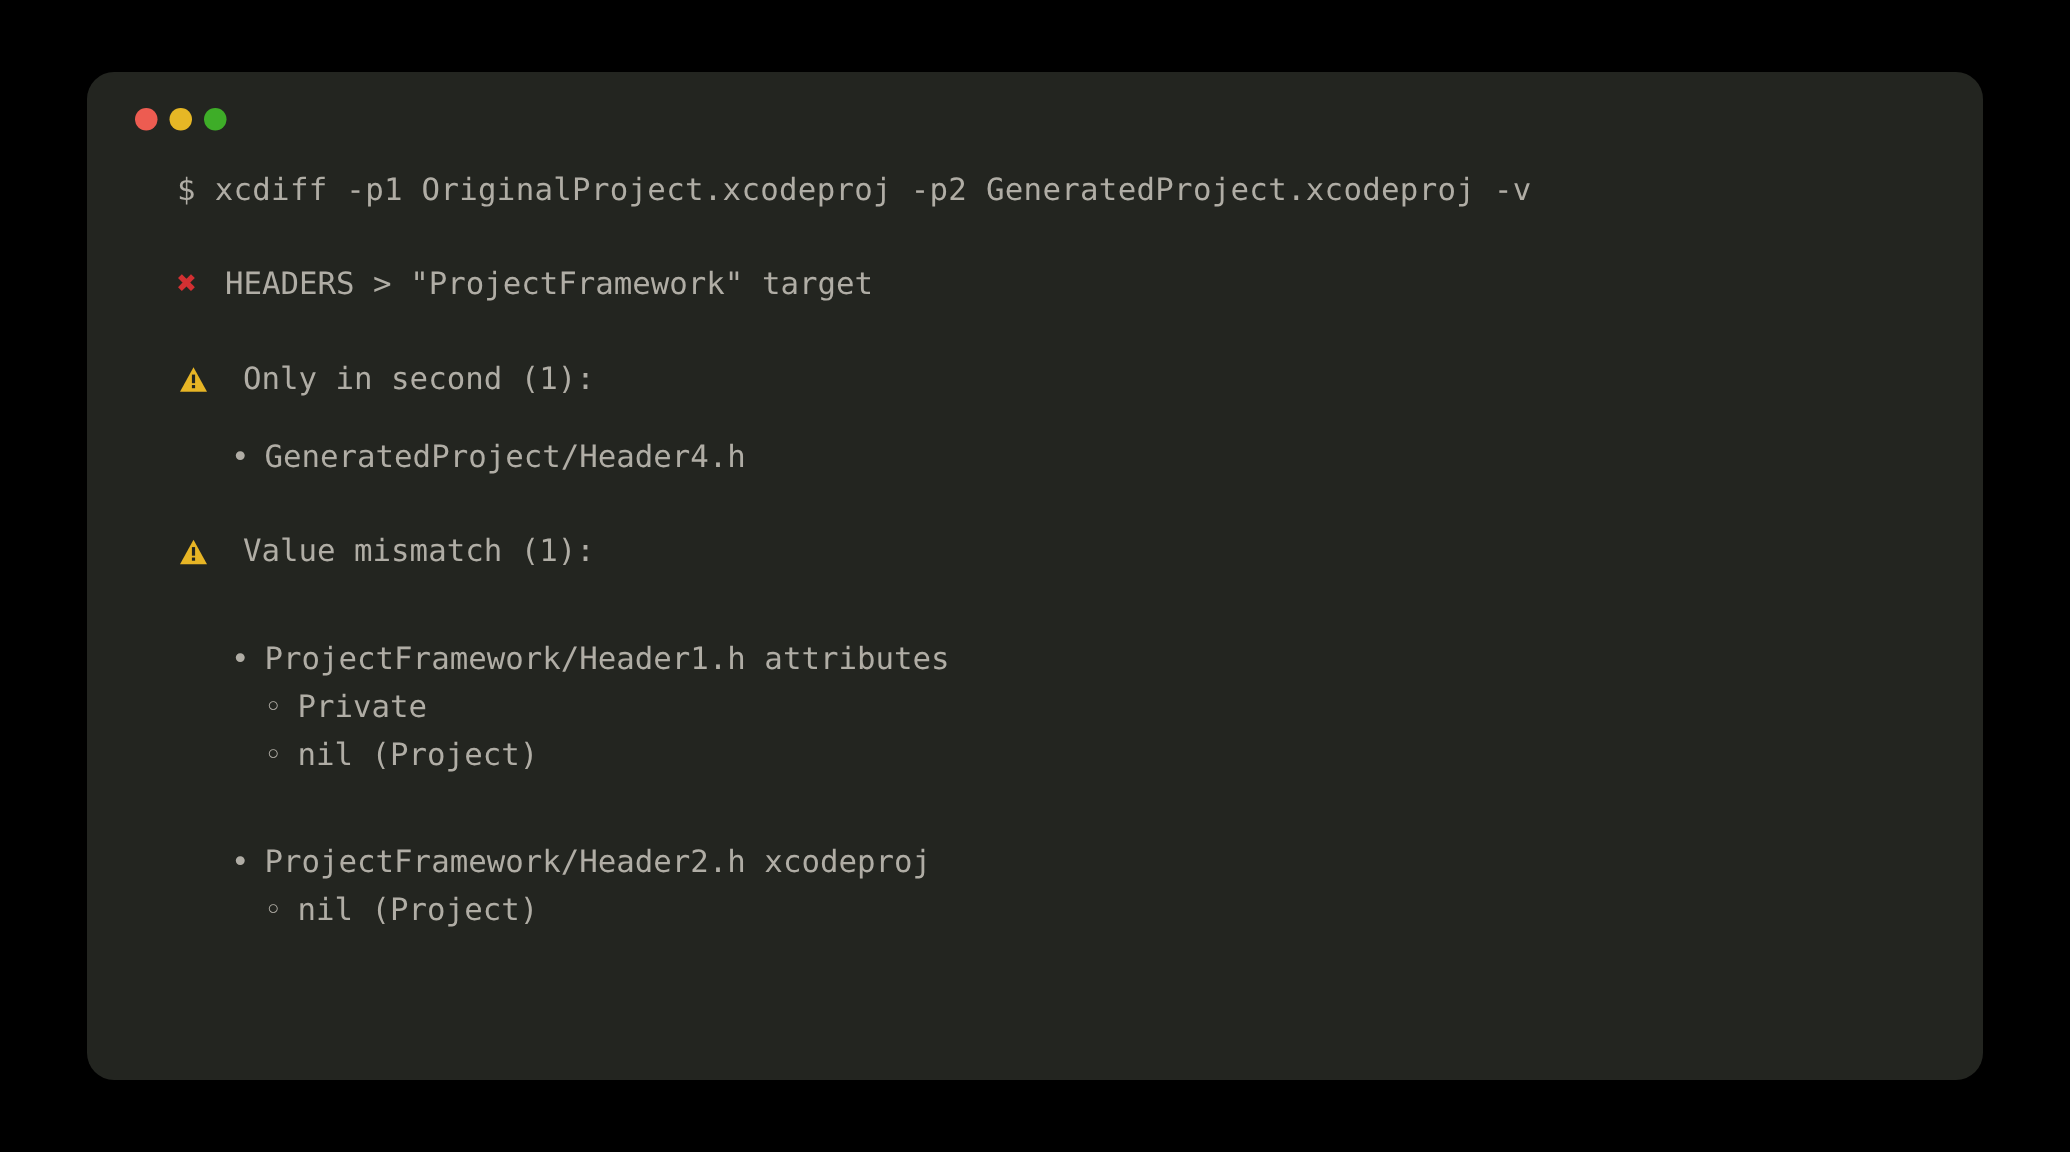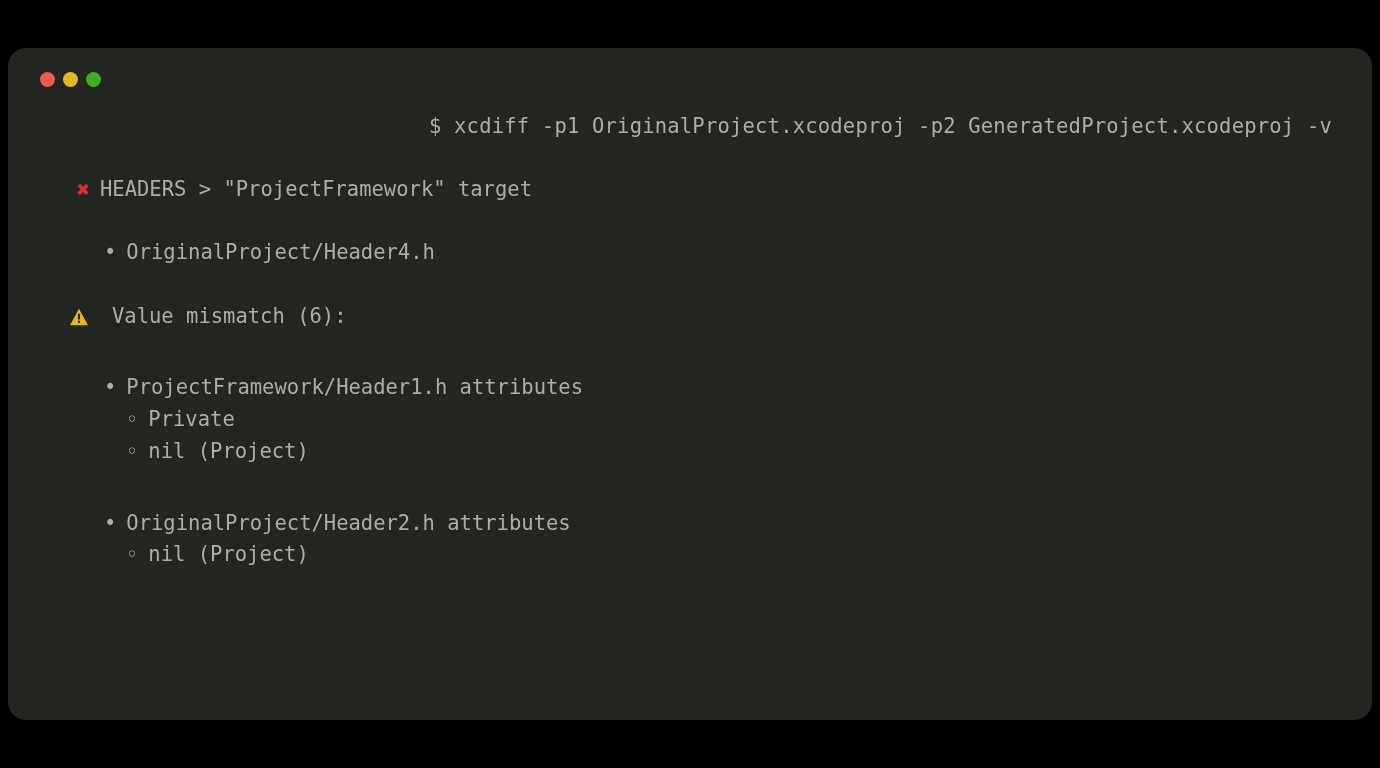--- a/index.html
+++ b/index.html
@@ -12,27 +12,26 @@
       width: 1380px;
       height: 768px;
       display: flex;
       align-items: center;
       justify-content: center;
       font-family: "SF Mono", "Menlo", "Monaco", "Consolas", monospace;
     }
     .terminal-window {
       background: #232520;
       border-radius: 18px;
-      width: 1364px;
+      width: 1264px;
       height: 672px;
       padding: 24px 40px 20px 40px;
       color: #b0ada5;
       font-size: 20.5px;
       line-height: 1.55;
-      text-align: right;
     }
     .traffic-lights {
       display: flex;
       gap: 8px;
       margin-bottom: 24px;
       margin-left: -8px;
     }
     .traffic-light {
       width: 15px;
       height: 15px;
@@ -122,52 +121,62 @@
 
   <div class="content">
     <div class="command-line">$ xcdiff -p1 OriginalProject.xcodeproj -p2 GeneratedProject.xcodeproj -v</div>
 
     <div class="section-header">
       <span class="cross-icon">✖</span>
       <span>HEADERS &gt; "ProjectFramework" target</span>
     </div>
 
     <div class="group">
+      <div class="subsection">
+        <span class="warning-icon">
+          <svg viewBox="0 0 24 22">
+              <path d="M12 1 L23 21 L1 21 Z" fill="#e7b525"></path>
+              <rect x="10.7" y="7" width="2.6" height="7" fill="#232520"></rect>
+              <rect x="10.7" y="15.5" width="2.6" height="2.6" fill="#232520"></rect>
+            </svg>
+        </span>
+        <span class="subsection-text">Only in second (1):</span>
+      </div>
       <div class="bullet-line">
-        <span>OriginalProject/Header4.h</span>
+        <span>GeneratedProject/Header4.h</span>
       </div>
     </div>
 
     <div class="group">
       <div class="subsection">
         <span class="warning-icon">
           <svg viewBox="0 0 24 22">
               <path d="M12 1 L23 21 L1 21 Z" fill="#e7b525"></path>
               <rect x="10.7" y="7" width="2.6" height="7" fill="#232520"></rect>
               <rect x="10.7" y="15.5" width="2.6" height="2.6" fill="#232520"></rect>
             </svg>
         </span>
-        <span class="subsection-text">Value mismatch (6):</span>
+        <span class="subsection-text">Value mismatch (1):</span>
       </div>
 
       <div class="item-group">
         <div class="bullet-line">
           <span>ProjectFramework/Header1.h attributes</span>
         </div>
         <div class="sub-bullet-line">
           <span>Private</span>
         </div>
         <div class="sub-bullet-line">
           <span>nil (Project)</span>
         </div>
       </div>
 
       <div class="item-group">
         <div class="bullet-line">
-          <span>OriginalProject/Header2.h attributes</span>
+          <span>ProjectFramework/Header2.h xcodeproj</span>
         </div>
         <div class="sub-bullet-line">
           <span>nil (Project)</span>
         </div>
       </div>
     </div>
   </div>
 </div>
 
 </body></html>

